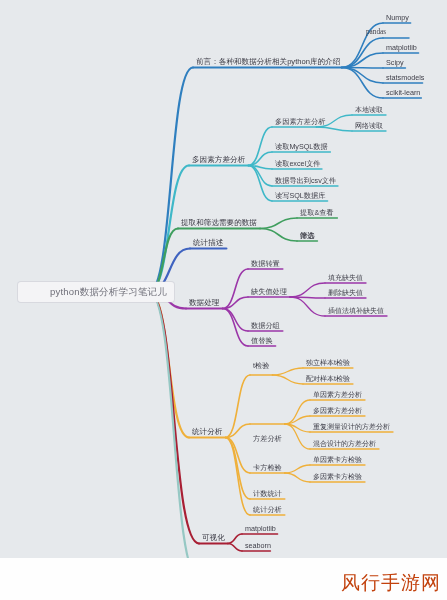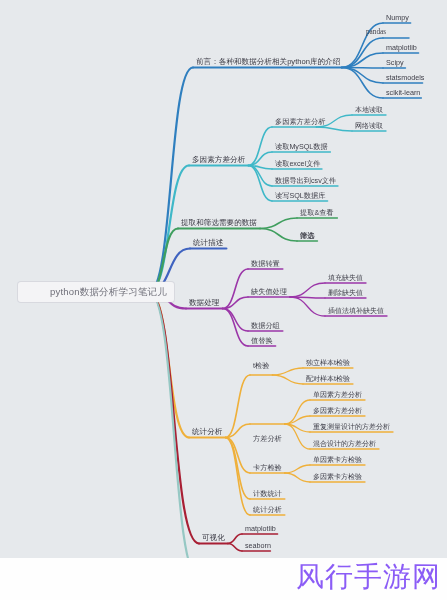--- a/index.html
+++ b/index.html
@@ -54,22 +54,22 @@
     left: 0;
     bottom: 0;
     width: 447px;
     height: 42px;
     background: #fefefe;
   }
   #watermark {
     position: absolute;
     right: 6px;
     bottom: 4px;
-    font-size: 28px;
-    color: #8b5cf6;
+    font-size: 19px;
+    color: #c2410c;
     letter-spacing: 1px;
     font-family: "DejaVu Sans", sans-serif;
   }
 </style>
 </head>
 <body>
 
 <div id="app">
 
   <svg id="edges" viewBox="0 0 447 600" preserveAspectRatio="none" aria-hidden="true">

